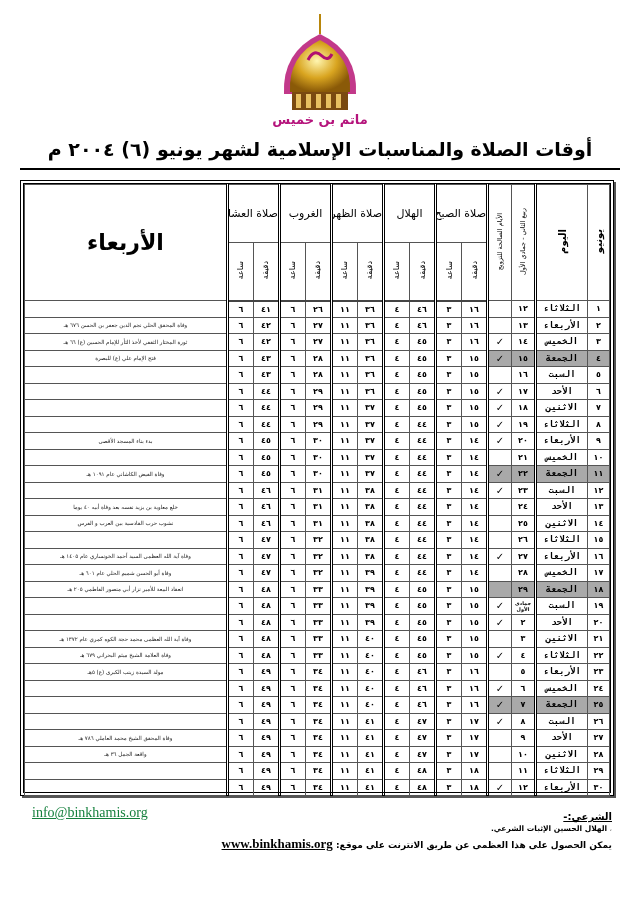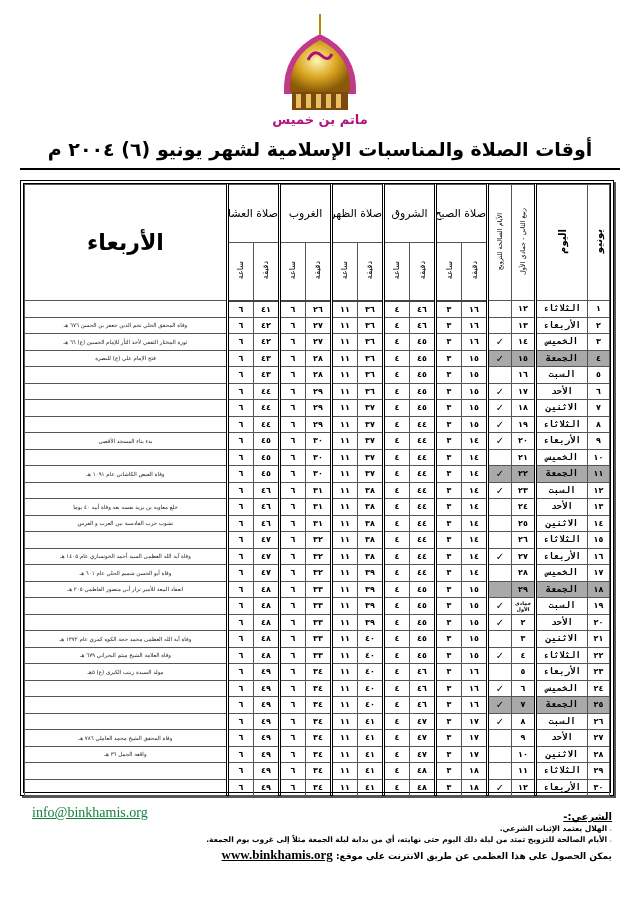--- a/index.html
+++ b/index.html
@@ -99,21 +99,21 @@
         <col style="width:26px">
       <col>
     </colgroup>
     <thead>
       <tr>
         <th rowspan="2"><span class="vert" style="font-weight:bold;font-size:10px">يونيو</span></th>
         <th rowspan="2" class="grp-sep-l"><span class="vert" style="font-weight:bold;font-size:10px">اليوم</span></th>
         <th rowspan="2"><span class="vert-sm">ربيع الثاني - جمادي الأول</span></th>
         <th rowspan="2" class="grp-sep-l"><span class="vert-sm">الأيام الصالحة للتزويج</span></th>
         <th colspan="2" class="hdr-group grp-sep-l">صلاة الصبح</th>
-        <th colspan="2" class="hdr-group grp-sep-l">الشروق</th>
+        <th colspan="2" class="hdr-group grp-sep-l">الهلال</th>
         <th colspan="2" class="hdr-group grp-sep-l">صلاة الظهرين</th>
         <th colspan="2" class="hdr-group grp-sep-l">الغروب</th>
         <th colspan="2" class="hdr-group grp-sep-l">صلاة العشائين</th>
         <th rowspan="2" class="hdr-big">الأربعاء</th>
       </tr>
       <tr class="head-bottom">
         <th class="hdr-sub"><span class="vert">دقيقة</span></th>
         <th class="hdr-sub grp-sep-l"><span class="vert">ساعة</span></th>
         <th class="hdr-sub"><span class="vert">دقيقة</span></th>
         <th class="hdr-sub grp-sep-l"><span class="vert">ساعة</span></th>
@@ -637,20 +637,19 @@
           <td class="occ"></td>
         </tr>
       </tbody>
   </table>
 </div>
 
 <div class="footer">
   <a class="email">info@binkhamis.org</a>
   <div class="notes">
     <div class="notes-title">الشرعي:-</div>
-    <div class="note">الهلال يعتمد الإثبات الشرعي.</div>
-    <div class="note">الأيام الصالحة للتزويج تمتد من ليلة ذلك اليوم حتى نهايته، أي من بداية ليلة الجمعة مثلاً إلى غروب يوم الجمعة.</div>
+    <div class="note">الهلال الحسين الإثبات الشرعي.</div>
     <div class="site-line">
       <span>يمكن الحصول على هذا العظمى عن طريق الانترنت على موقع:</span>
       <a class="site-url">www.binkhamis.org</a>
     </div>
   </div>
 </div>
 
 </body></html>

